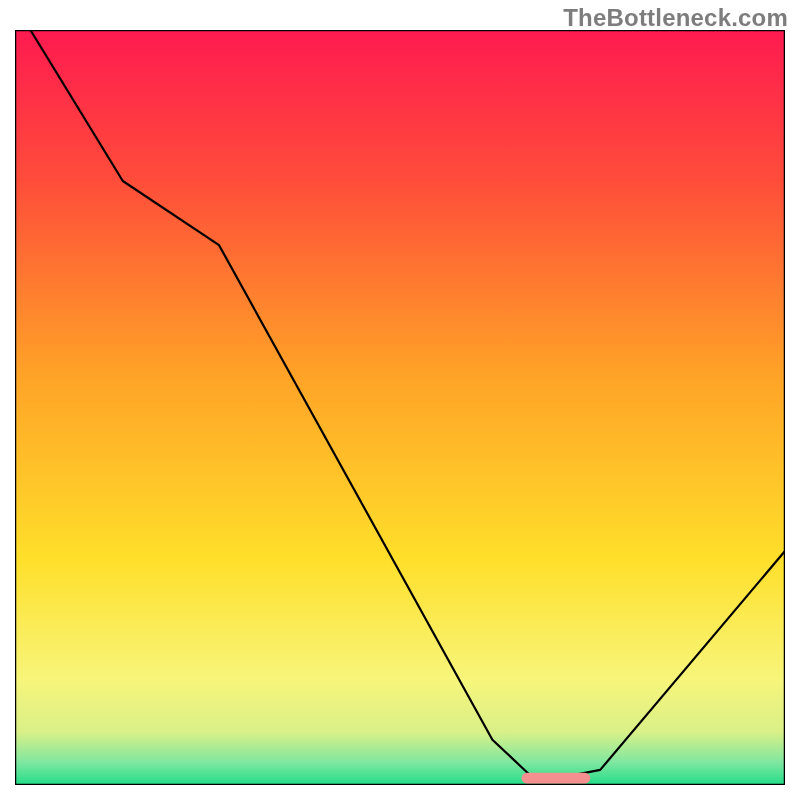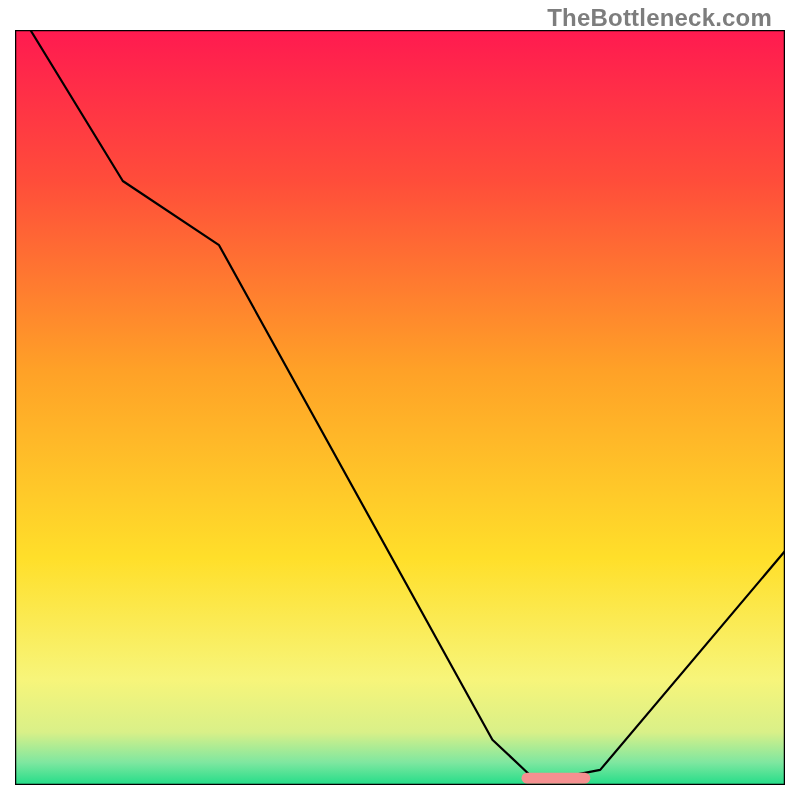--- a/index.html
+++ b/index.html
@@ -11,21 +11,21 @@
     overflow: hidden;
   }
   .container {
     position: relative;
     width: 800px;
     height: 800px;
   }
   .watermark {
     position: absolute;
     top: 4px;
-    right: 28px;
+    right: 12px;
     font-family: Arial, Helvetica, sans-serif;
     font-size: 24px;
     font-weight: 600;
     color: #7d7d7d;
     letter-spacing: 0.2px;
   }
   .plot {
     position: absolute;
     left: 15px;
     top: 30px;

